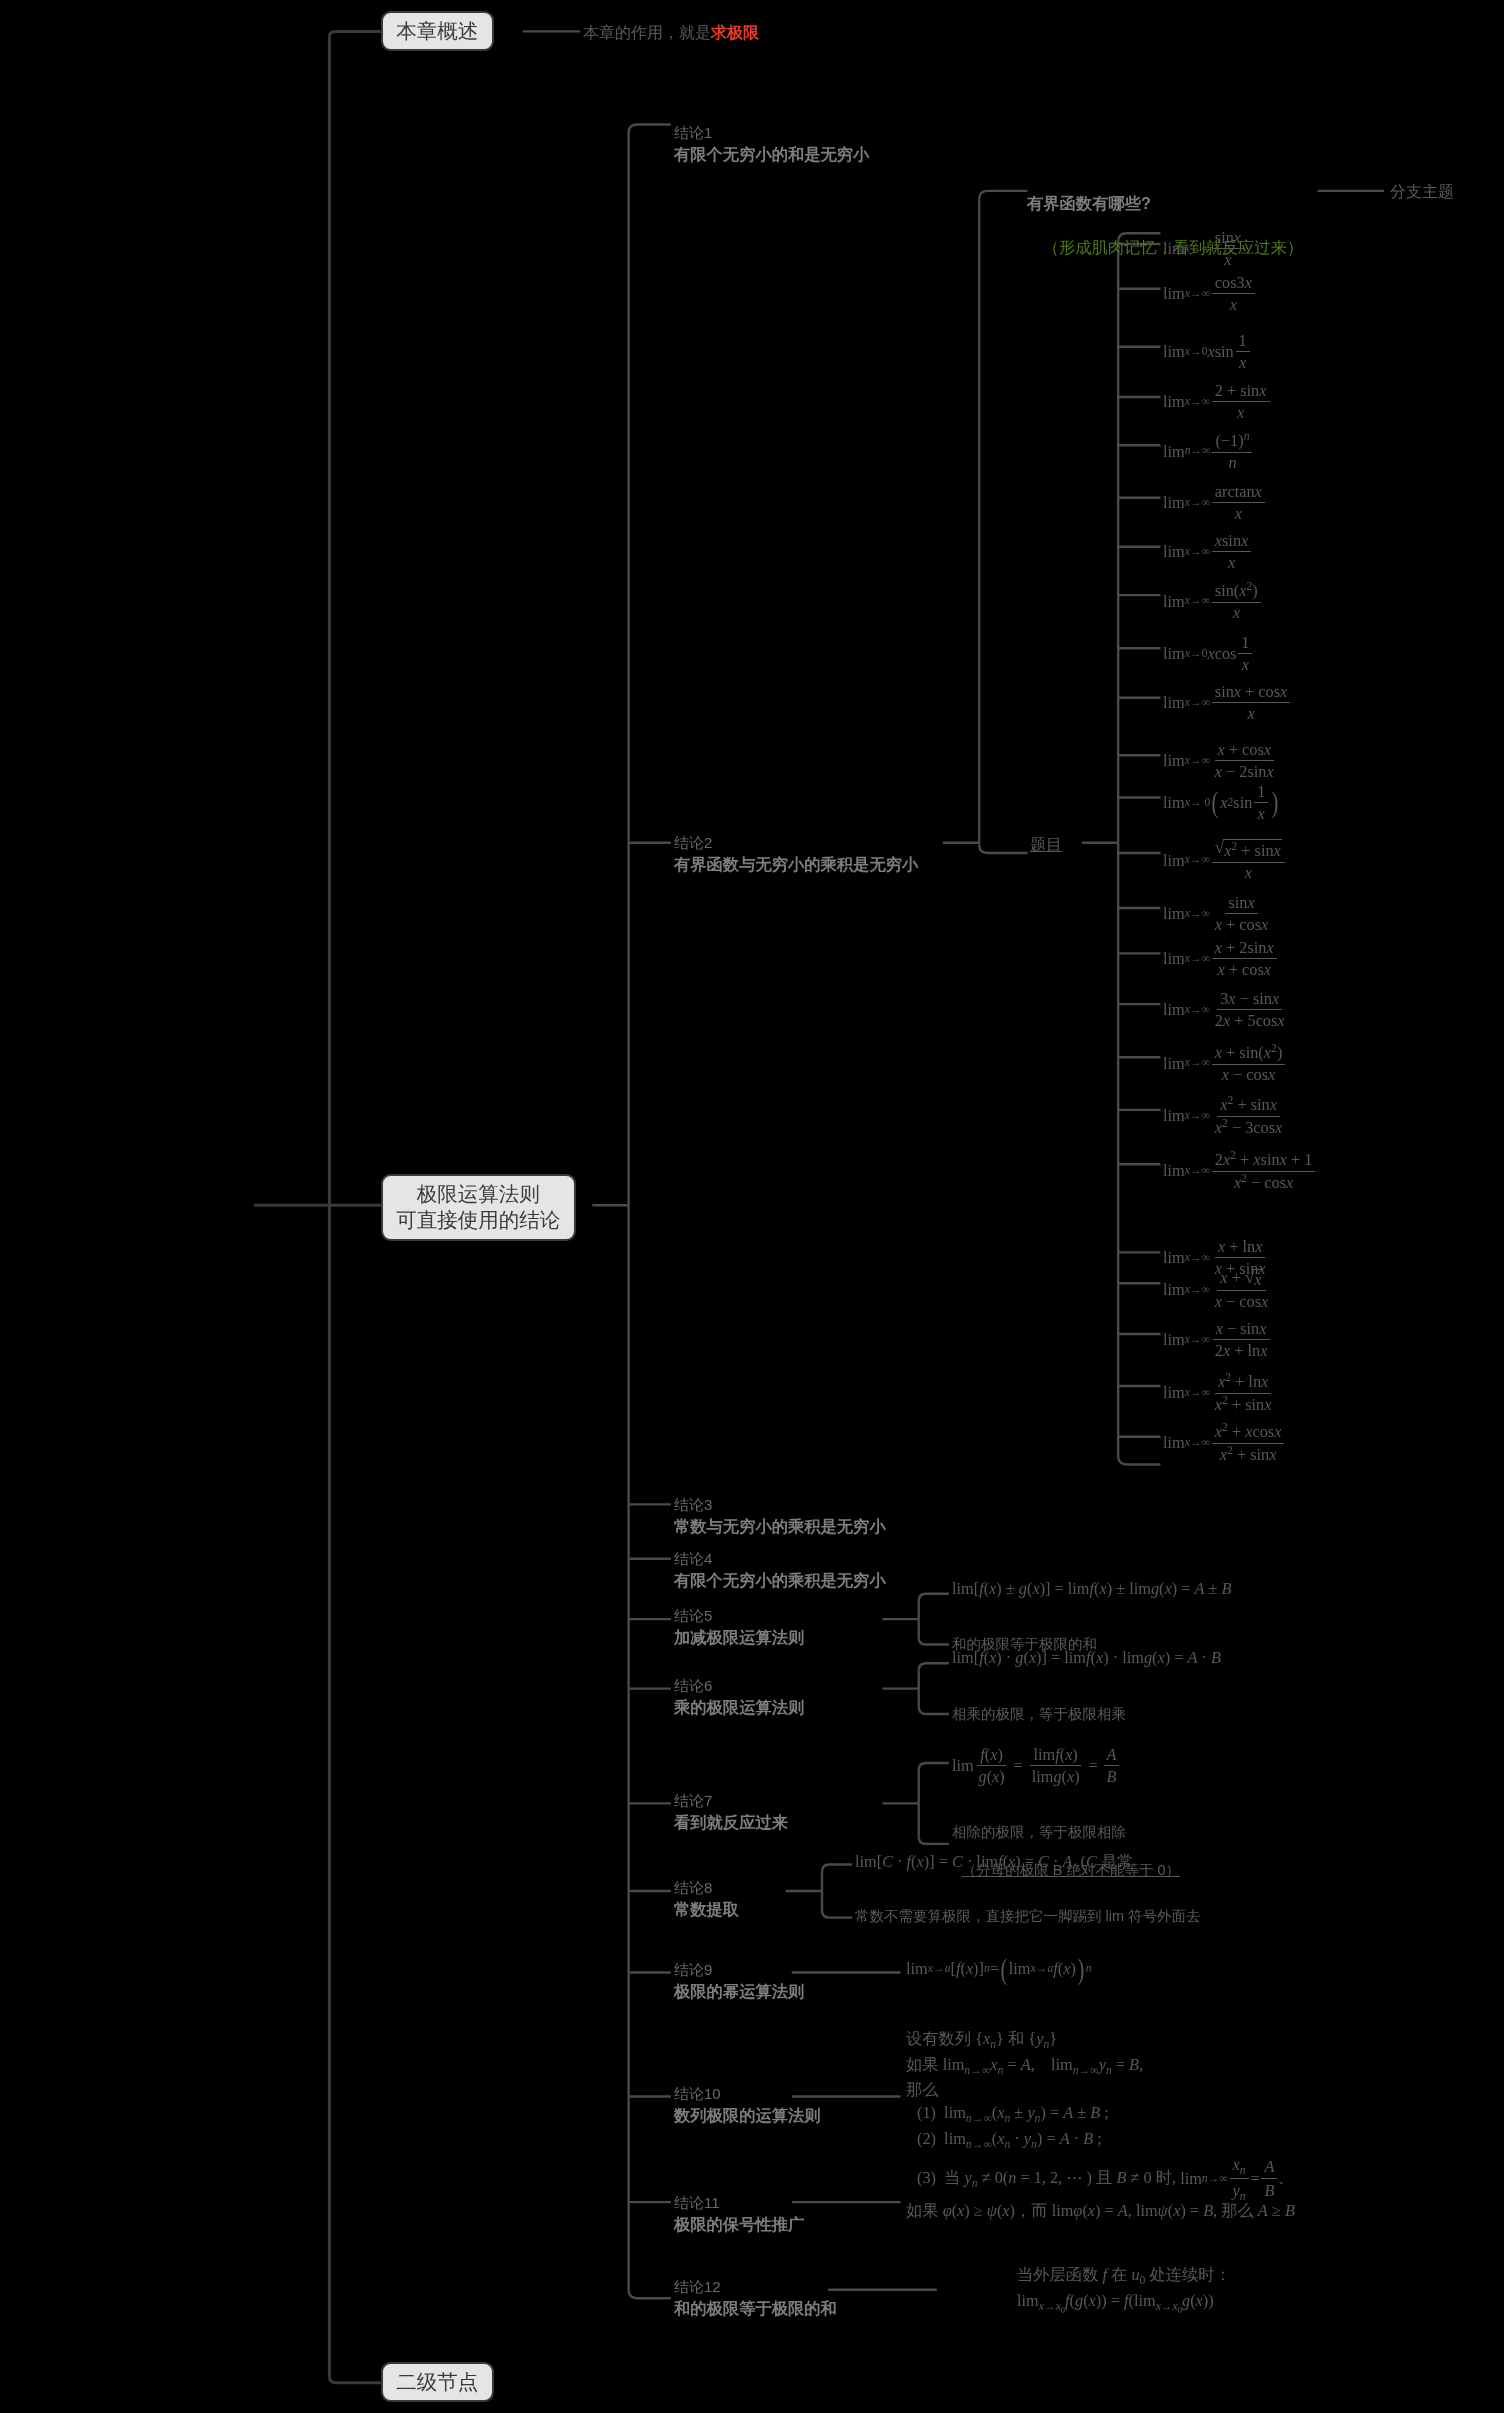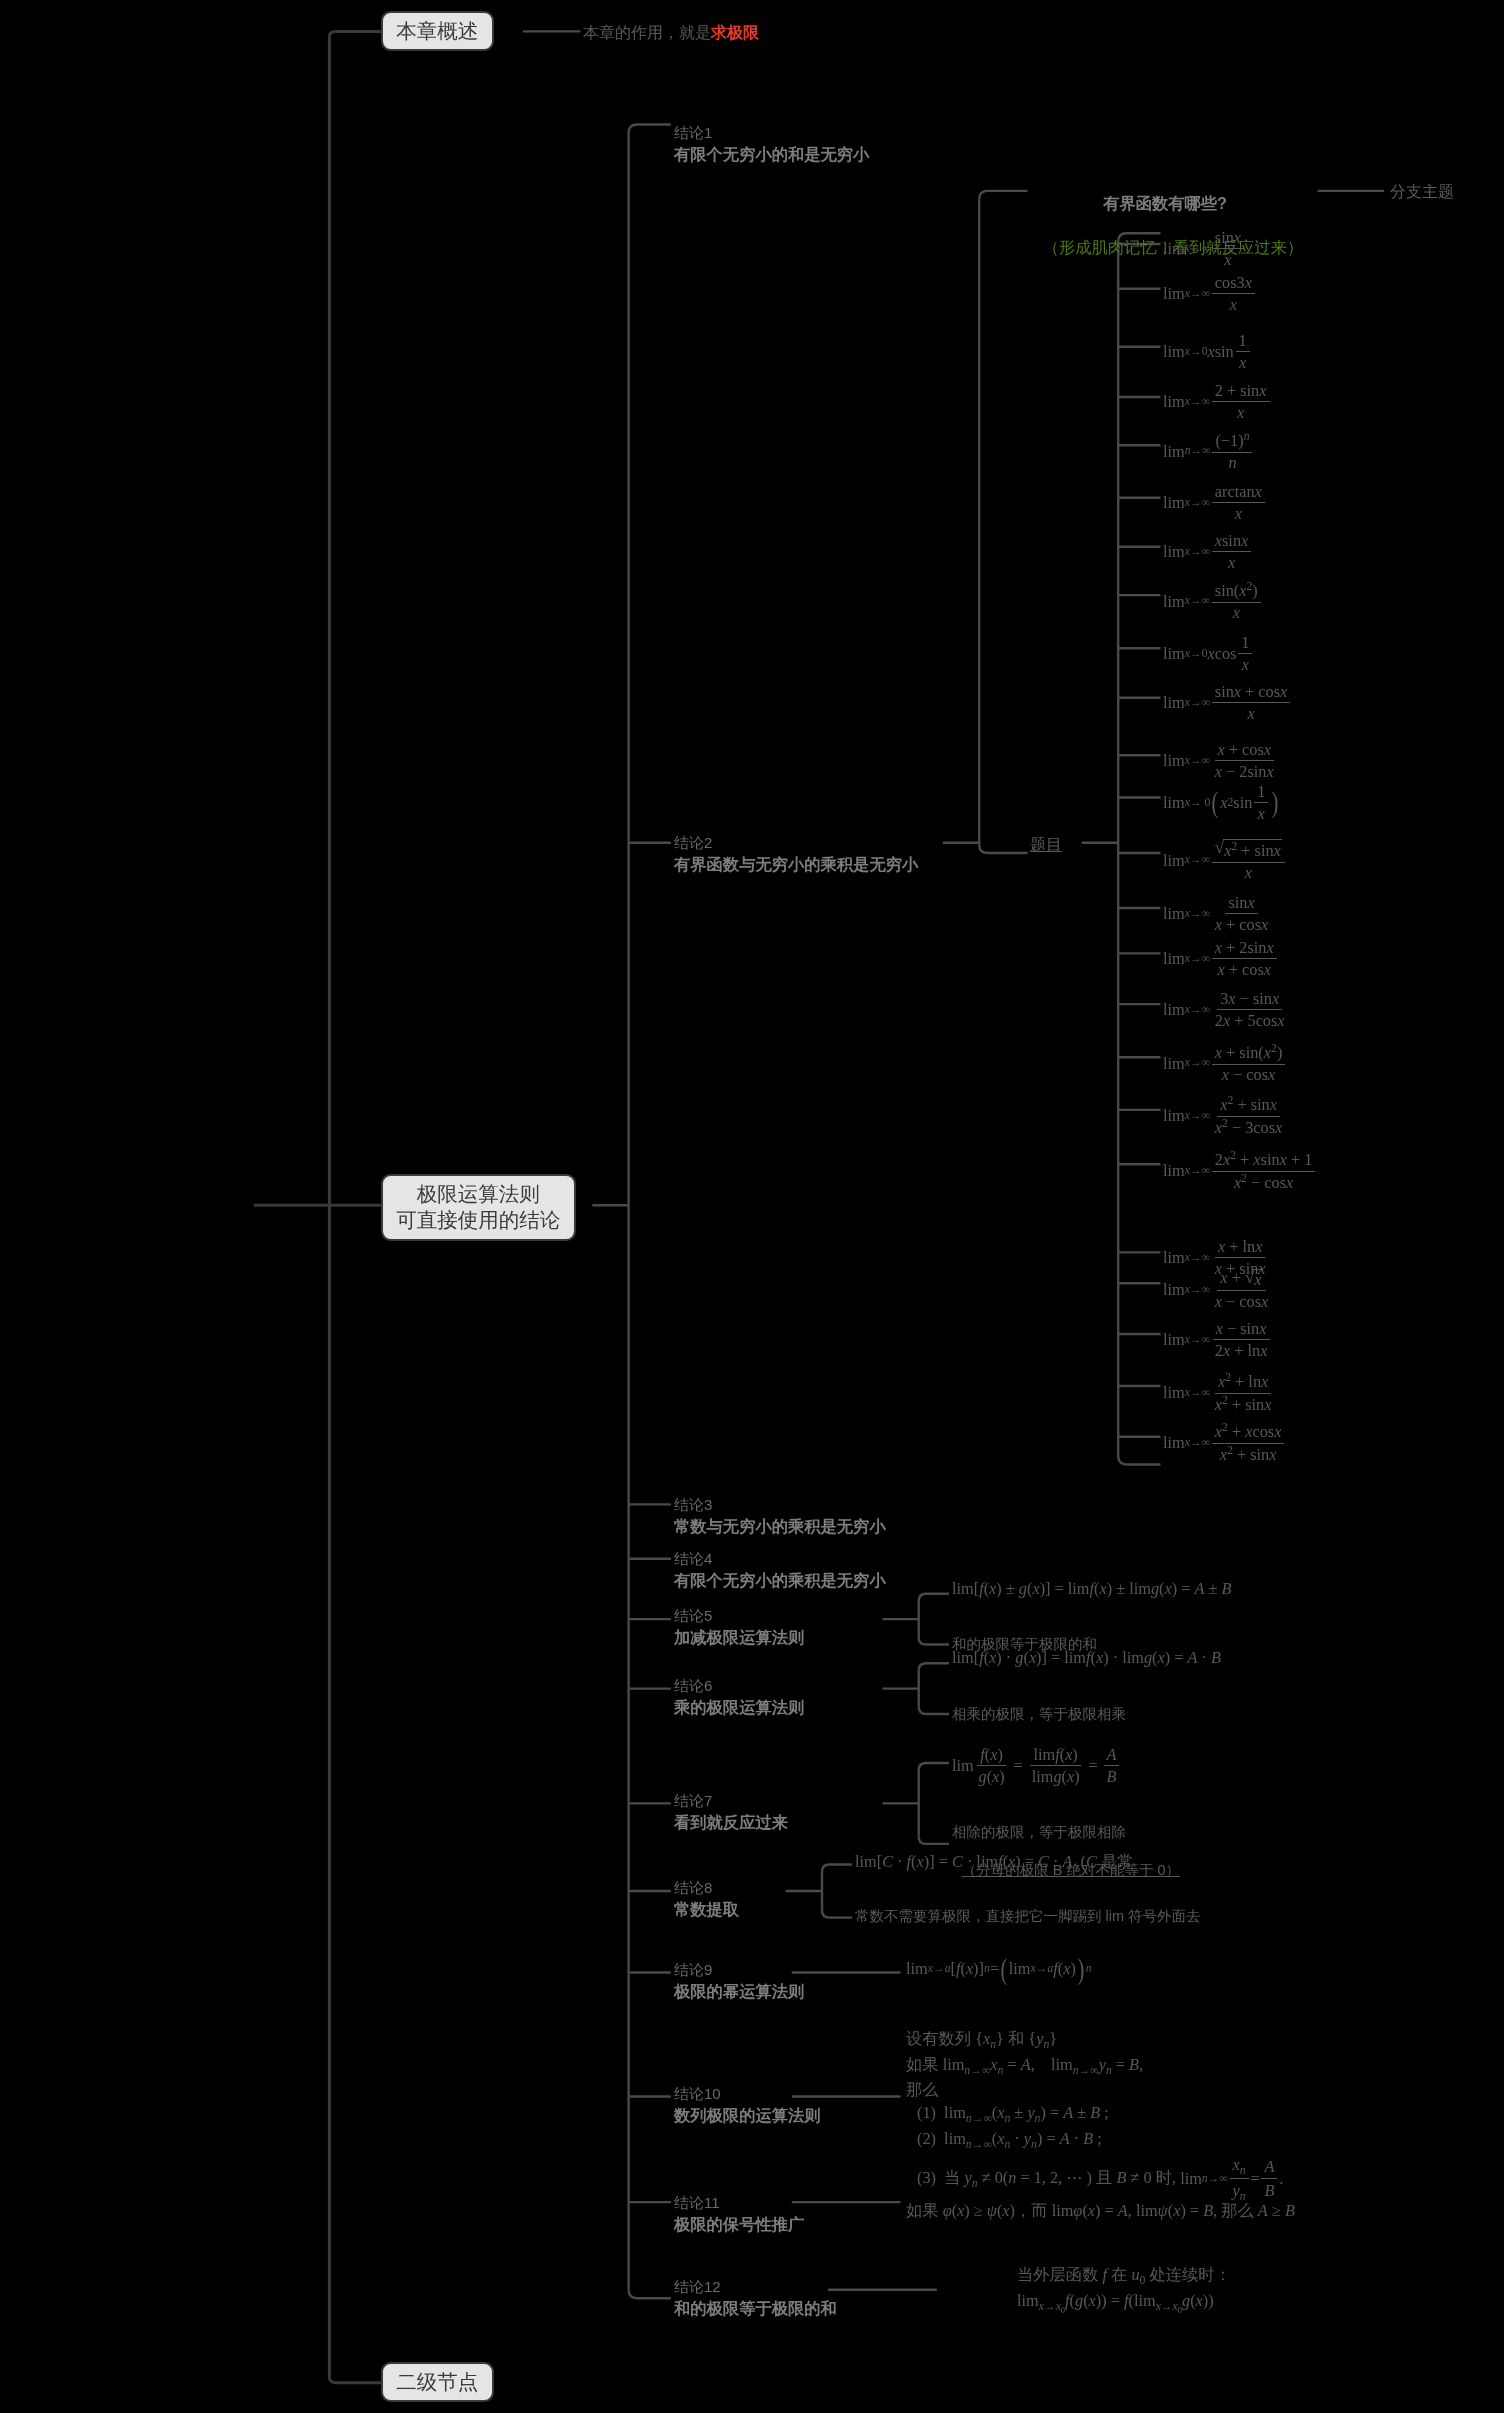--- a/index.html
+++ b/index.html
@@ -166,21 +166,21 @@
 
 
   <div class="node cream-box" style="left:381px;top:11px;">本章概述</div>
   <div class="node txt" style="left:583px;top:22px;"><span>本章的作用，就是</span><span class="hl-red">求极限</span></div>
 
   <div class="node cream-box" style="left:381px;top:1174px;">极限运算法则
 可直接使用的结论</div>
 
   <div class="node cream-box" style="left:381px;top:2362px;">二级节点</div>
 
-  <div class="node bold-head" style="left:1027px;top:170px;text-align:center;">
+  <div class="node bold-head" style="left:1027px;top:170px;text-align:left;">
     <span style="display:block;">有界函数有哪些?</span>
     <span style="display:block;padding-left:15.7px;font-weight:normal;color:#4d7c0f;">（形成肌肉记忆，看到就反应过来）</span>
   </div>
   <div class="node txt" style="left:1390px;top:181px;">分支主题</div>
   <div class="node txt" style="left:1030px;top:834px;text-decoration:underline;">题目</div>
 
   <div id="conclusions">
       <div class="node concl" style="left: 674px; top: 124px;"><span class="t1">结论1</span><span class="t2">有限个无穷小的和是无穷小</span></div>
       <div class="node concl" style="left: 674px; top: 834px;"><span class="t1">结论2</span><span class="t2">有界函数与无穷小的乘积是无穷小</span></div>
       <div class="node concl" style="left: 674px; top: 1496px;"><span class="t1">结论3</span><span class="t2">常数与无穷小的乘积是无穷小</span></div>

